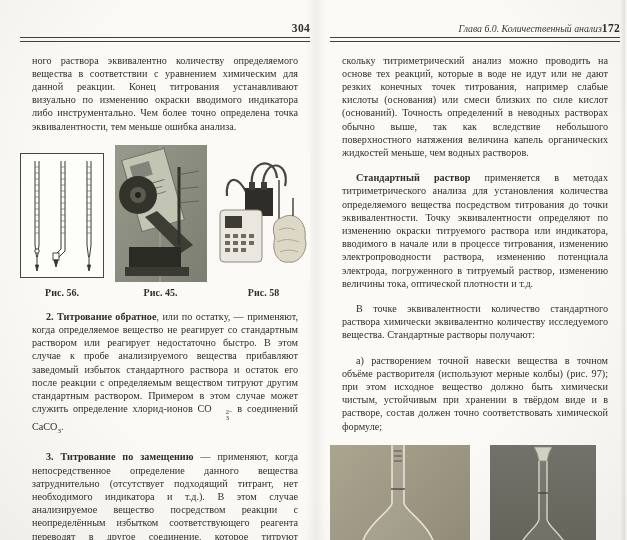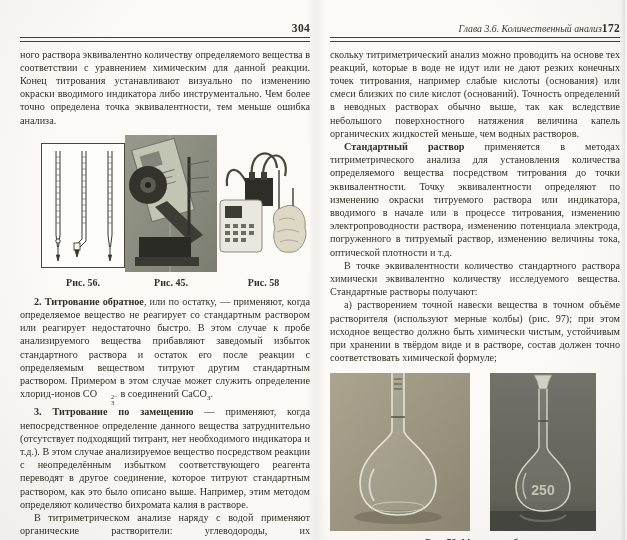--- a/index.html
+++ b/index.html
@@ -24,34 +24,34 @@
     background:linear-gradient(90deg, rgba(0,0,0,0) 0%, rgba(90,85,75,0.12) 100%);
   }
   .page{position:absolute;top:22px;width:290px;}
   .page-left{left:20px;}
   .page-right{left:330px;}
   .pghead{display:flex;justify-content:flex-end;align-items:baseline;}
   .pgnum{font-weight:bold;font-size:11.5px;letter-spacing:0.3px;}
   .runtitle{font-style:italic;font-size:9.8px;color:#3c362c;}
   .rule{height:2.5px;border-top:1.3px solid #453f33;border-bottom:0.8px solid #453f33;margin-top:3px;margin-bottom:6px;}
   p.body{
-    margin:0;font-size:10.2px;line-height:13.2px;text-align:justify;
+    margin:12px;font-size:10.2px;line-height:13.2px;text-align:justify;
     color:#332e26;
   }
   p.indent{text-indent:14px;}
   b.lead{font-weight:bold;}
   .stack{
     display:inline-flex;flex-direction:column;vertical-align:-2px;
     font-size:6.5px;line-height:5.5px;text-align:left;
   }
   .stack sup,.stack sub{font-size:6.5px;line-height:5.5px;}
   sub.lone{font-size:7px;}
   
   .figrow{
-    display:flex;align-items:flex-end;justify-content:flex-end;
+    display:flex;align-items:flex-end;justify-content:space-between;
     margin:8px 0 7px 0;
   }
   figure{margin:0;display:flex;flex-direction:column;align-items:center;}
   figcaption{font-weight:bold;font-size:10px;margin-top:5px;color:#332e26;}
   .figimg{display:block;}
   
   .fig59{
     display:flex;justify-content:flex-start;gap:20px;align-items:flex-start;
     margin-top:9px;
     font-weight:bold;
@@ -236,21 +236,21 @@
         <sub>3</sub>
       </span><span> в соединений CaCO</span><sub class="lone">3</sub><span>.</span></p>
 
   <p class="body indent"><b class="lead">3. Титрование по замещению</b><span> — применяют, когда непосредственное определение данного вещества затруднительно (отсутствует подходящий титрант, нет необходимого индикатора и т.д.). В этом случае анализируемое вещество посредством реакции с неопределённым избытком соответствующего реагента переводят в другое соединение, которое титруют стандартным раствором, как это было описано выше. Например, этим методом определяют количество бихромата калия в растворе.</span></p>
 
   <p class="body indent">В титриметрическом анализе наряду с водой применяют органические растворители: углеводороды, их галогенопроизводные, спирты, кетоны, кислоты, амины, амиды, нитрилы, что позволяет расширить круг определяемых соединений, по-</p>
 </div>
 
 <div class="page page-right">
   <div class="pghead">
-    <span class="runtitle">Глава 3.6. Количественный анализ</span>
+    <span class="runtitle">Глава 6.0. Количественный анализ</span>
     <span class="pgnum">172</span>
   </div>
   <div class="rule"></div>
 
   <p class="body">скольку титриметрический анализ можно проводить на основе тех реакций, которые в воде не идут или не дают резких конечных точек титрования, например слабые кислоты (основания) или смеси близких по силе кислот (оснований). Точность определений в неводных растворах обычно выше, так как вследствие небольшого поверхностного натяжения величина капель органических жидкостей меньше, чем водных растворов.</p>
 
   <p class="body indent"><b class="lead">Стандартный раствор</b><span> применяется в методах титриметрического анализа для установления количества определяемого вещества посредством титрования до точки эквивалентности. Точку эквивалентности определяют по изменению окраски титруемого раствора или индикатора, вводимого в начале или в процессе титрования, изменению электропроводности раствора, изменению потенциала электрода, погруженного в титруемый раствор, изменению величины тока, оптической плотности и т.д.</span></p>
 
   <p class="body indent">В точке эквивалентности количество стандартного раствора химически эквивалентно количеству исследуемого вещества. Стандартные растворы получают:</p>
 

